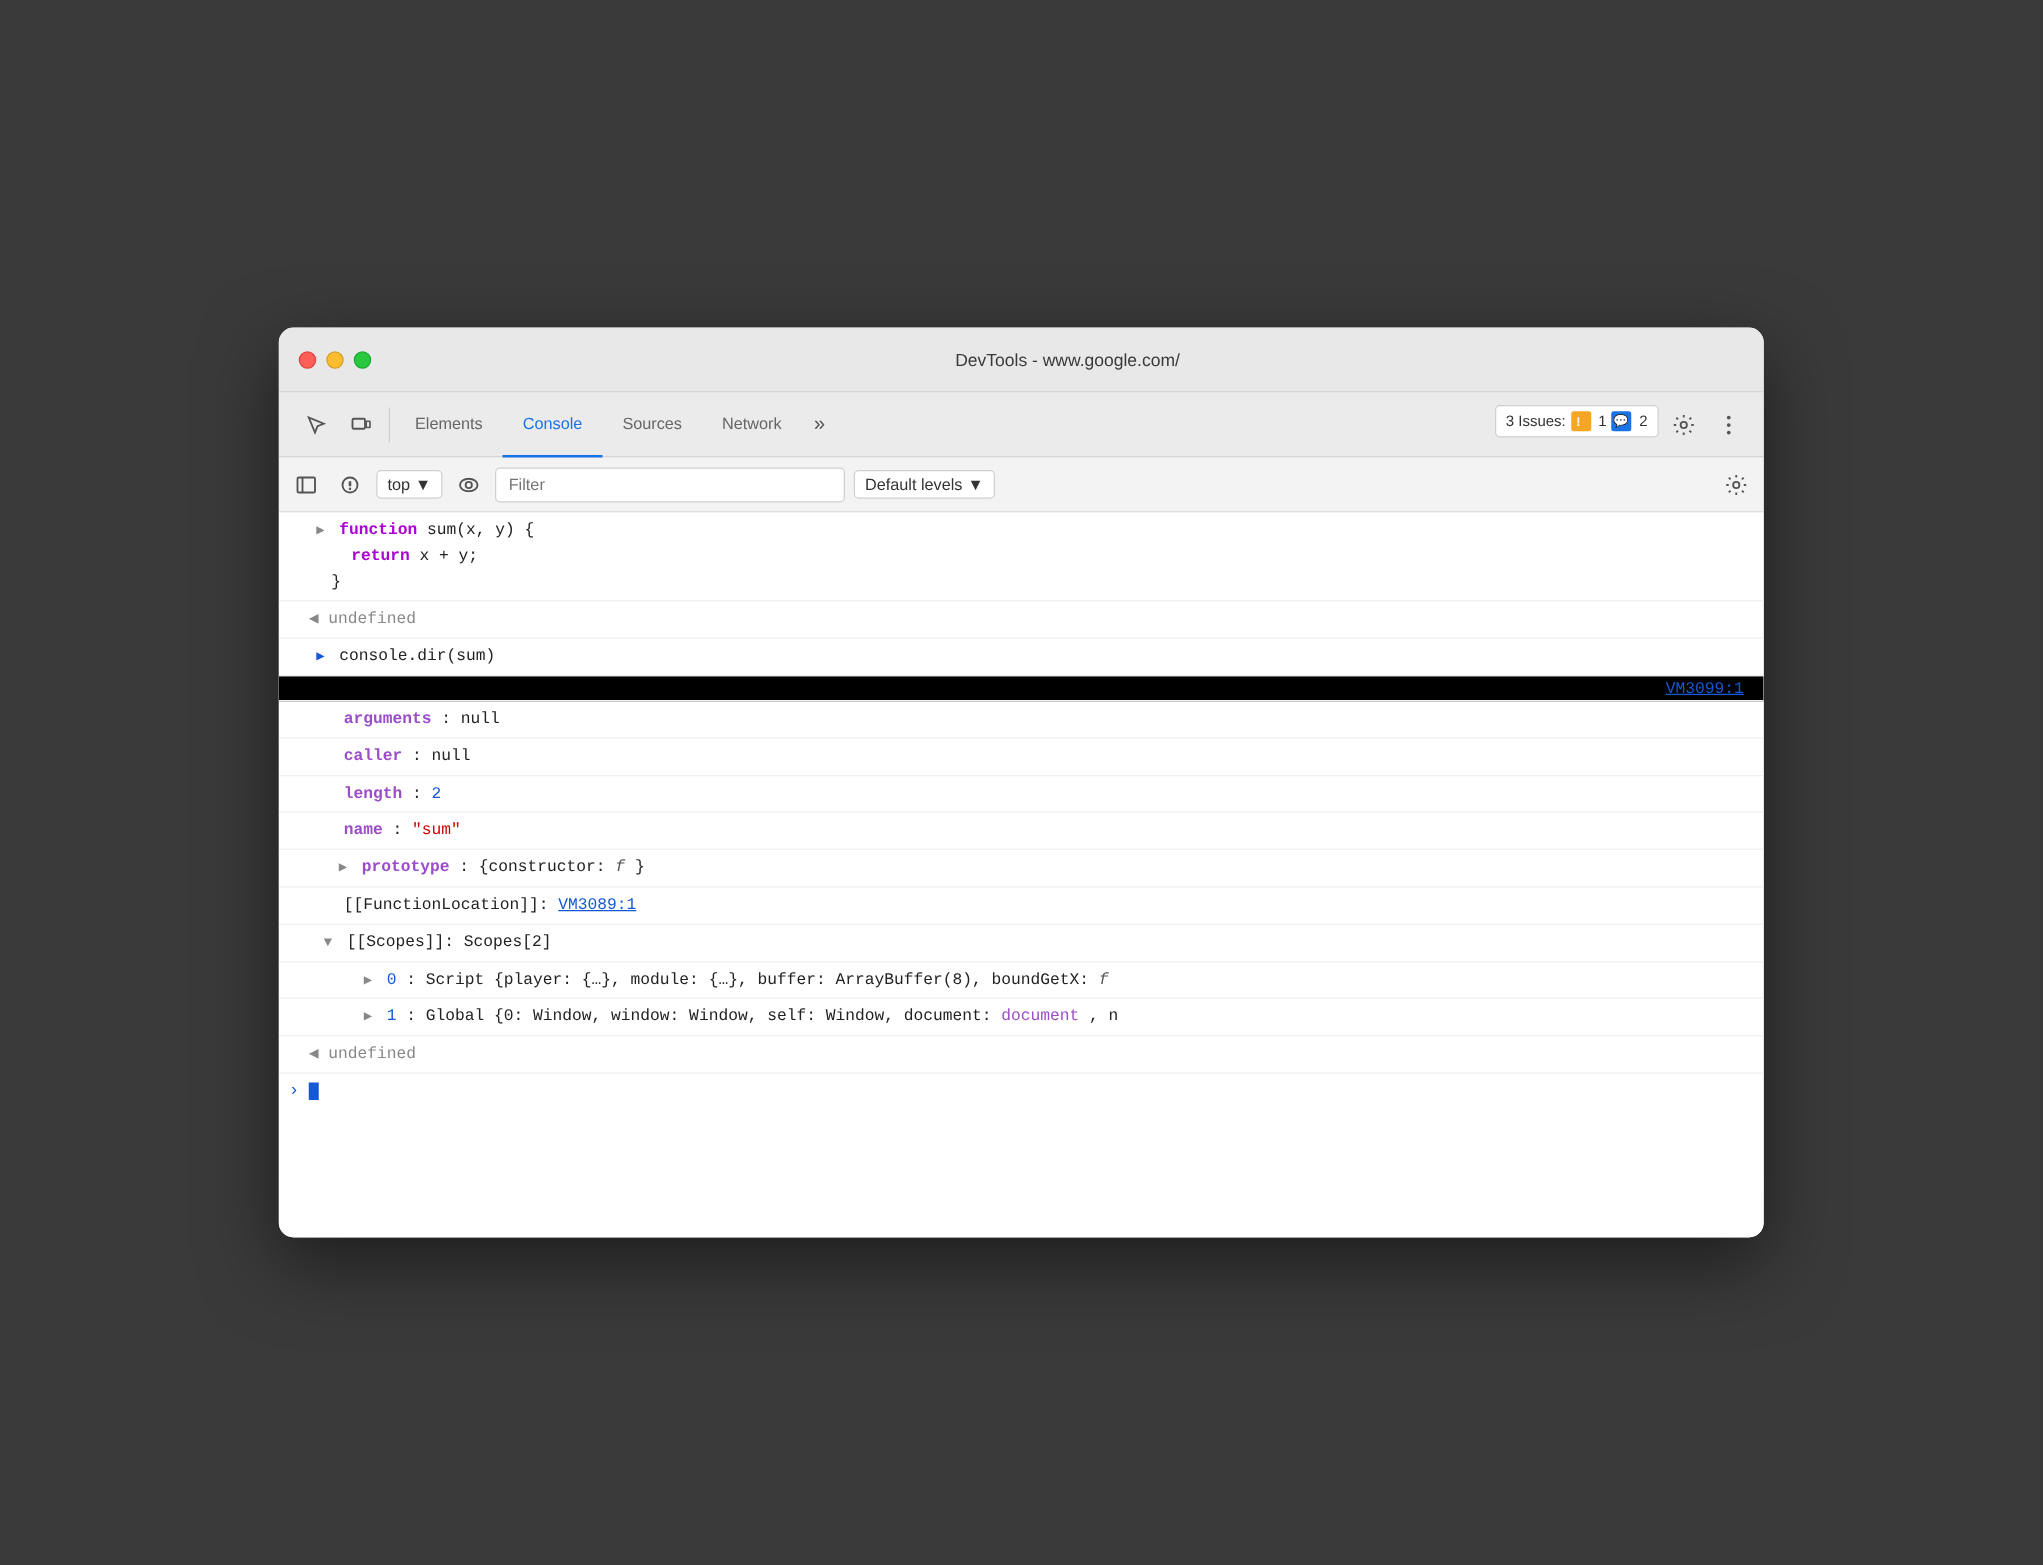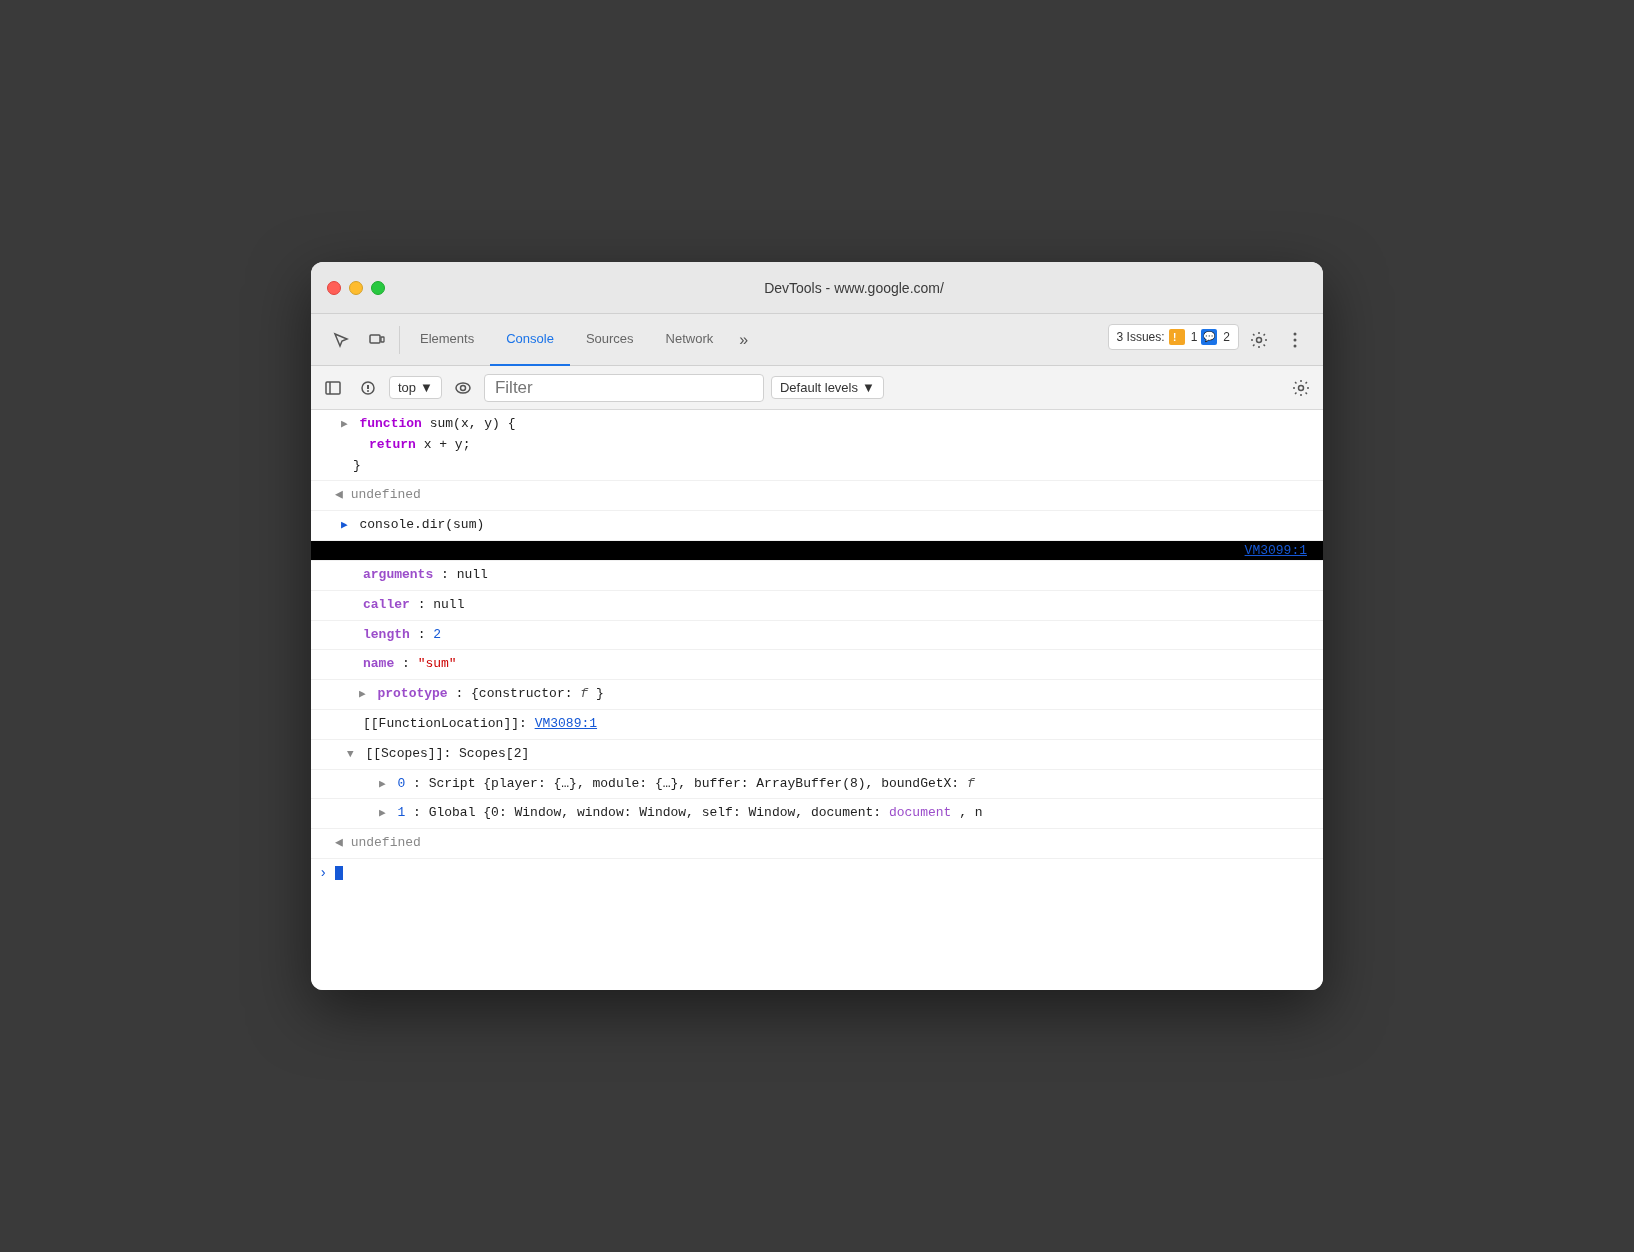--- a/index.html
+++ b/index.html
@@ -5,21 +5,21 @@
     * { margin: 0; padding: 0; box-sizing: border-box; }
     body {
       background: #3a3a3a;
       display: flex;
       justify-content: center;
       align-items: center;
       min-height: 100vh;
       font-family: -apple-system, BlinkMacSystemFont, 'Segoe UI', sans-serif;
     }
     .window {
-      width: 1012px;
+      width: 1188px;
       background: #f5f5f5;
       border-radius: 12px;
       box-shadow: 0 20px 60px rgba(0,0,0,0.5);
       overflow: hidden;
     }
     .title-bar {
       background: #e8e8e8;
       height: 52px;
       display: flex;
       align-items: center;
@@ -152,21 +152,21 @@
       color: #333;
       cursor: pointer;
       gap: 4px;
     }
     .filter-input {
       flex: 1;
       height: 28px;
       border: 1px solid #d0d0d0;
       border-radius: 4px;
       padding: 0 10px;
-      font-size: 17px;
+      font-size: 13px;
       color: #666;
       background: white;
       outline: none;
       min-width: 180px;
       max-width: 280px;
     }
     .levels-selector {
       display: flex;
       align-items: center;
       background: white;

